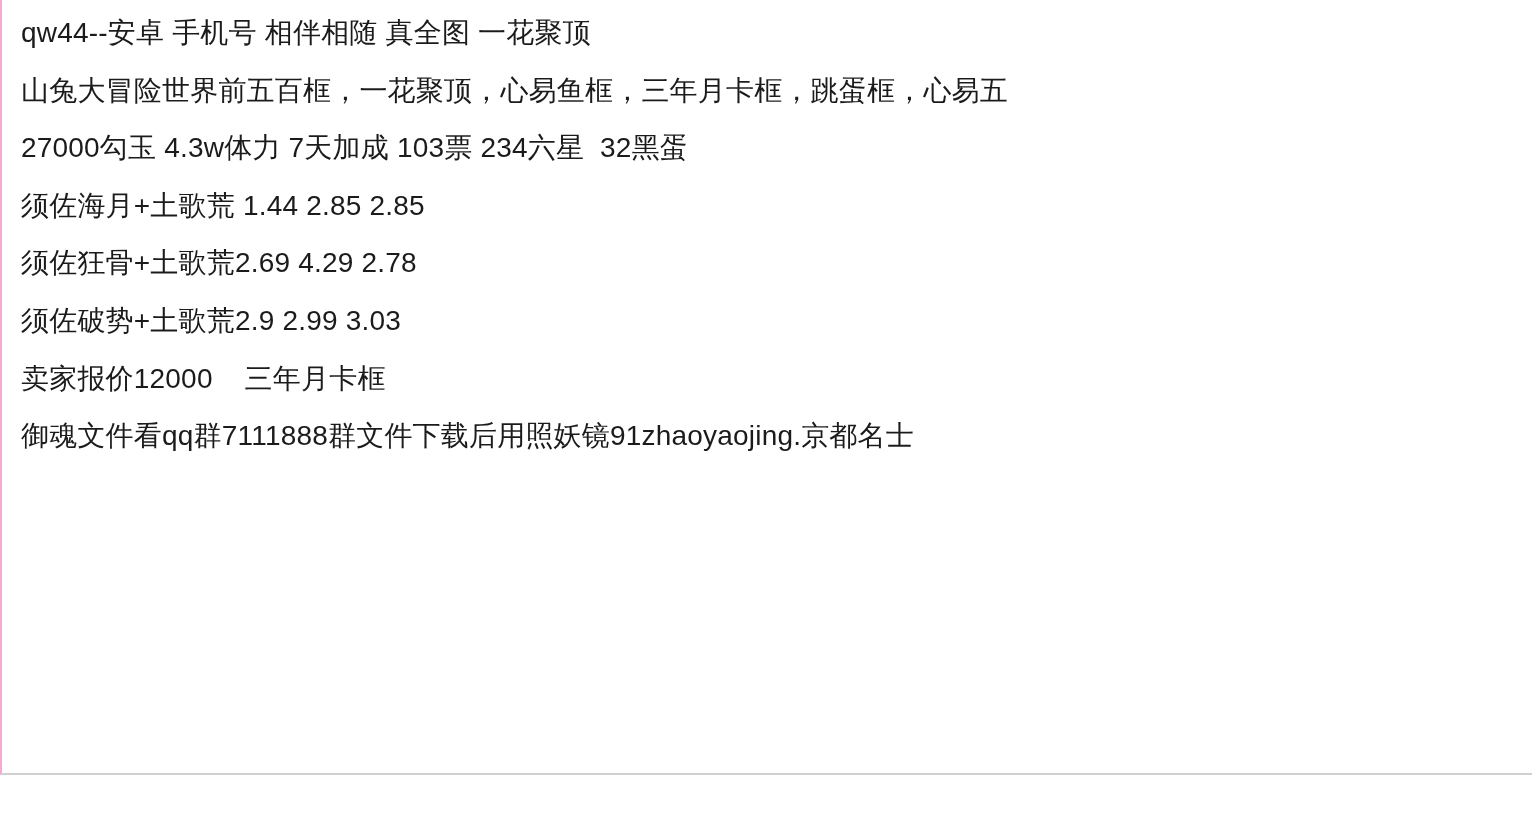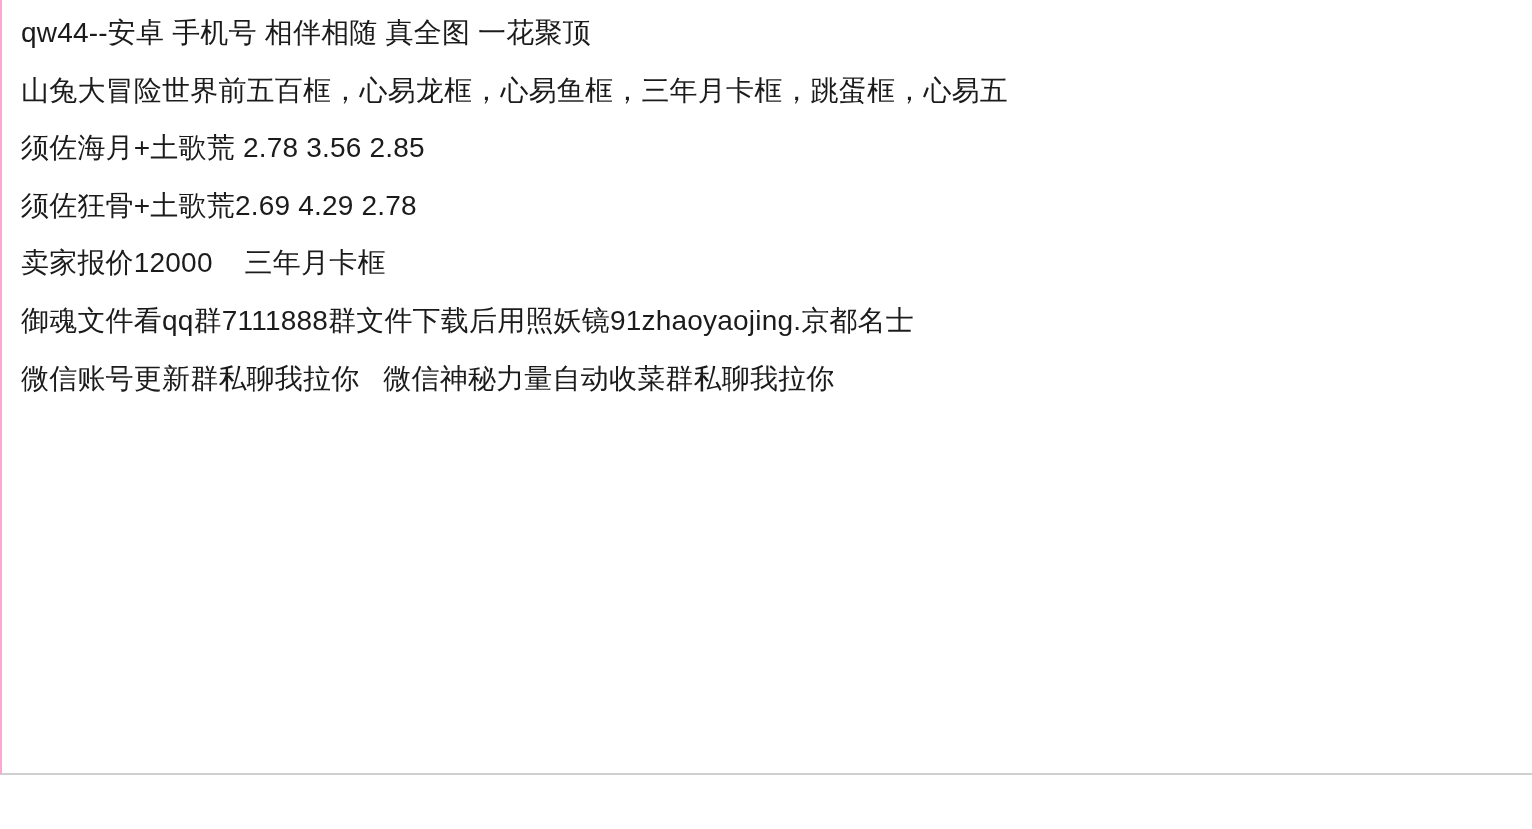--- a/index.html
+++ b/index.html
@@ -27,19 +27,20 @@
     white-space: pre-wrap;
     letter-spacing: 0.2px;
     font-weight: 400;
   }
 </style>
 </head>
 <body>
 
 <div class="doc">
   <p class="line">qw44--安卓 手机号 相伴相随 真全图 一花聚顶</p>
-  <p class="line">山兔大冒险世界前五百框，心易龙框，心易鱼框，三年月卡框，跳蛋框，心易五</p>
-  <p class="line">须佐海月+土歌荒 2.78 3.56 2.85</p>
+  <p class="line">山兔大冒险世界前五百框，一花聚顶，心易鱼框，三年月卡框，跳蛋框，心易五</p>
+  <p class="line">27000勾玉 4.3w体力 7天加成 103票 234六星  32黑蛋</p>
+  <p class="line">须佐海月+土歌荒 1.44 2.85 2.85</p>
   <p class="line">须佐狂骨+土歌荒2.69 4.29 2.78</p>
+  <p class="line">须佐破势+土歌荒2.9 2.99 3.03</p>
   <p class="line">卖家报价12000    三年月卡框</p>
   <p class="line">御魂文件看qq群7111888群文件下载后用照妖镜91zhaoyaojing.京都名士</p>
-  <p class="line">微信账号更新群私聊我拉你   微信神秘力量自动收菜群私聊我拉你</p>
 </div>
 
 </body></html>

